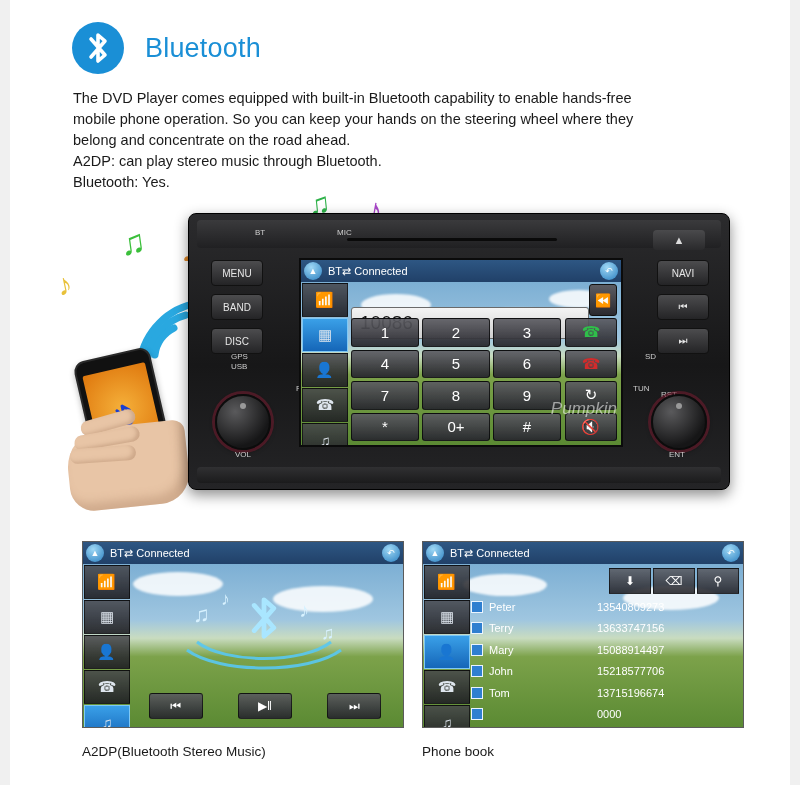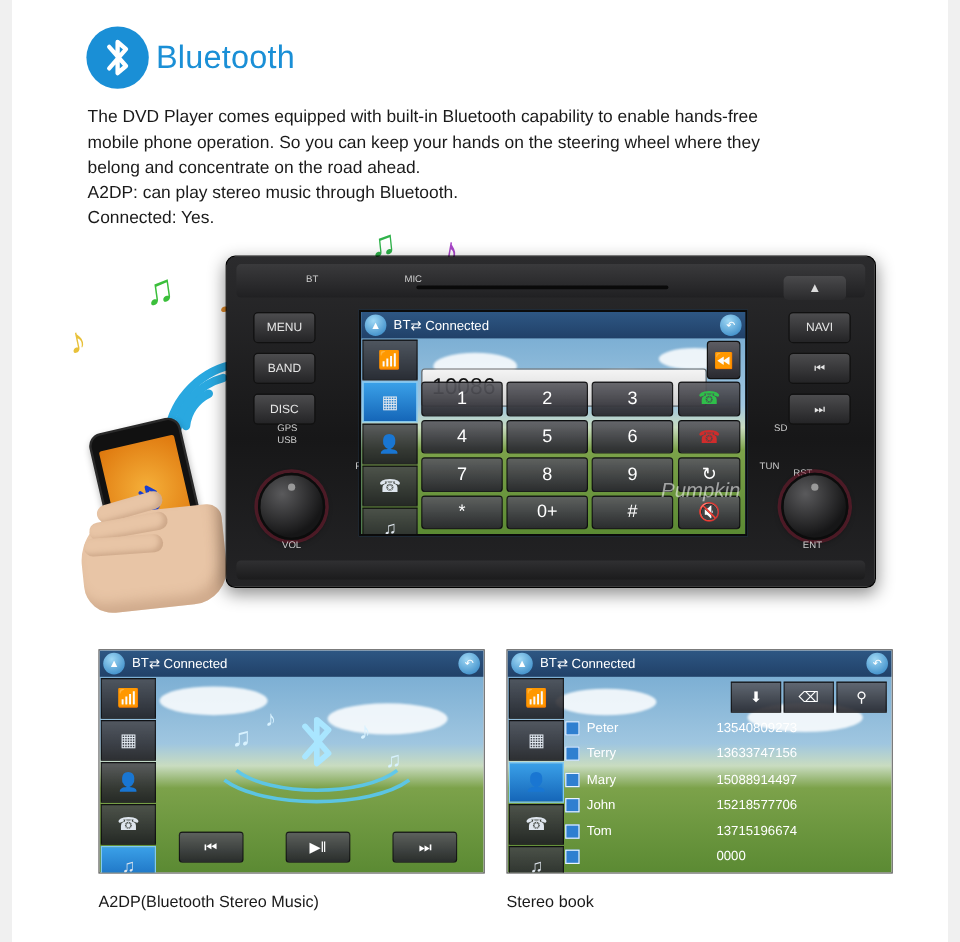--- a/index.html
+++ b/index.html
@@ -22,21 +22,21 @@
     background: #ffffff;
     box-sizing: border-box;
   }
   
   .header {
     position: absolute;
     left: 62px;
     top: 22px;
     display: flex;
     align-items: center;
-    gap: 6px;
+    gap: 21px;
   }
   .bt-logo {
     width: 52px;
     height: 52px;
     border-radius: 50%;
     background: #1a8fd6;
     display: flex;
     align-items: center;
     justify-content: center;
   }
@@ -295,21 +295,21 @@
       </svg>
     </div>
     <div class="header-title">Bluetooth</div>
   </div>
 
   <div class="intro">
     <p>The DVD Player comes equipped with built-in Bluetooth capability to enable hands-free</p>
     <p>mobile phone operation. So you can keep your hands on the steering wheel where they</p>
     <p>belong and concentrate on the road ahead.</p>
     <p>A2DP: can play stereo music through Bluetooth.</p>
-    <p>Connected: Yes.</p>
+    <p>Bluetooth: Yes.</p>
   </div>
 
   <div class="illus">
 
     <span class="note n1">♫</span>
     <span class="note n2">♪</span>
     <span class="note n3">♪</span>
     <span class="note n4">♫</span>
     <span class="note n5">♪</span>
 
@@ -526,15 +526,15 @@
         <span class="pb-name">Tom</span>
         <span class="pb-num">13715196674</span>
       </div>
       <div class="pb-row">
         <span class="pb-icon"></span>
         <span class="pb-name"></span>
         <span class="pb-num">0000</span>
       </div>
     </div>
   </div>
-  <div class="caption right">Stereo book</div>
+  <div class="caption right">Phone book</div>
 
 </div>
 
 </body></html>

